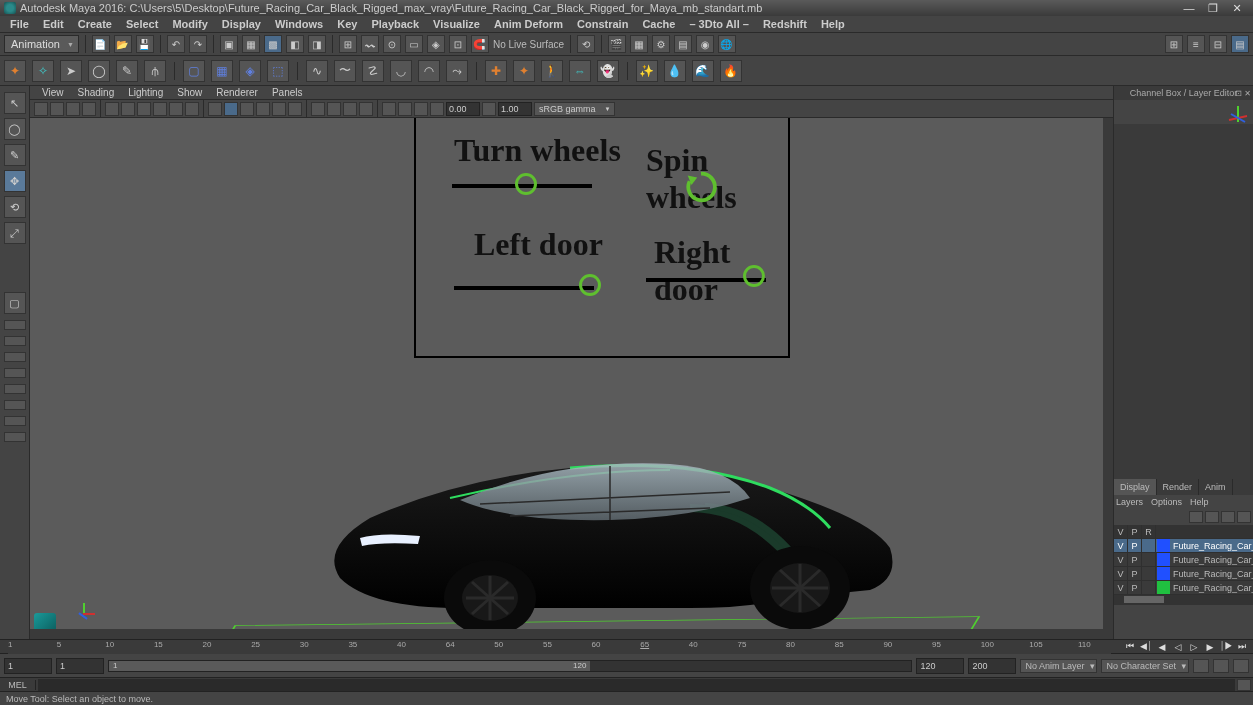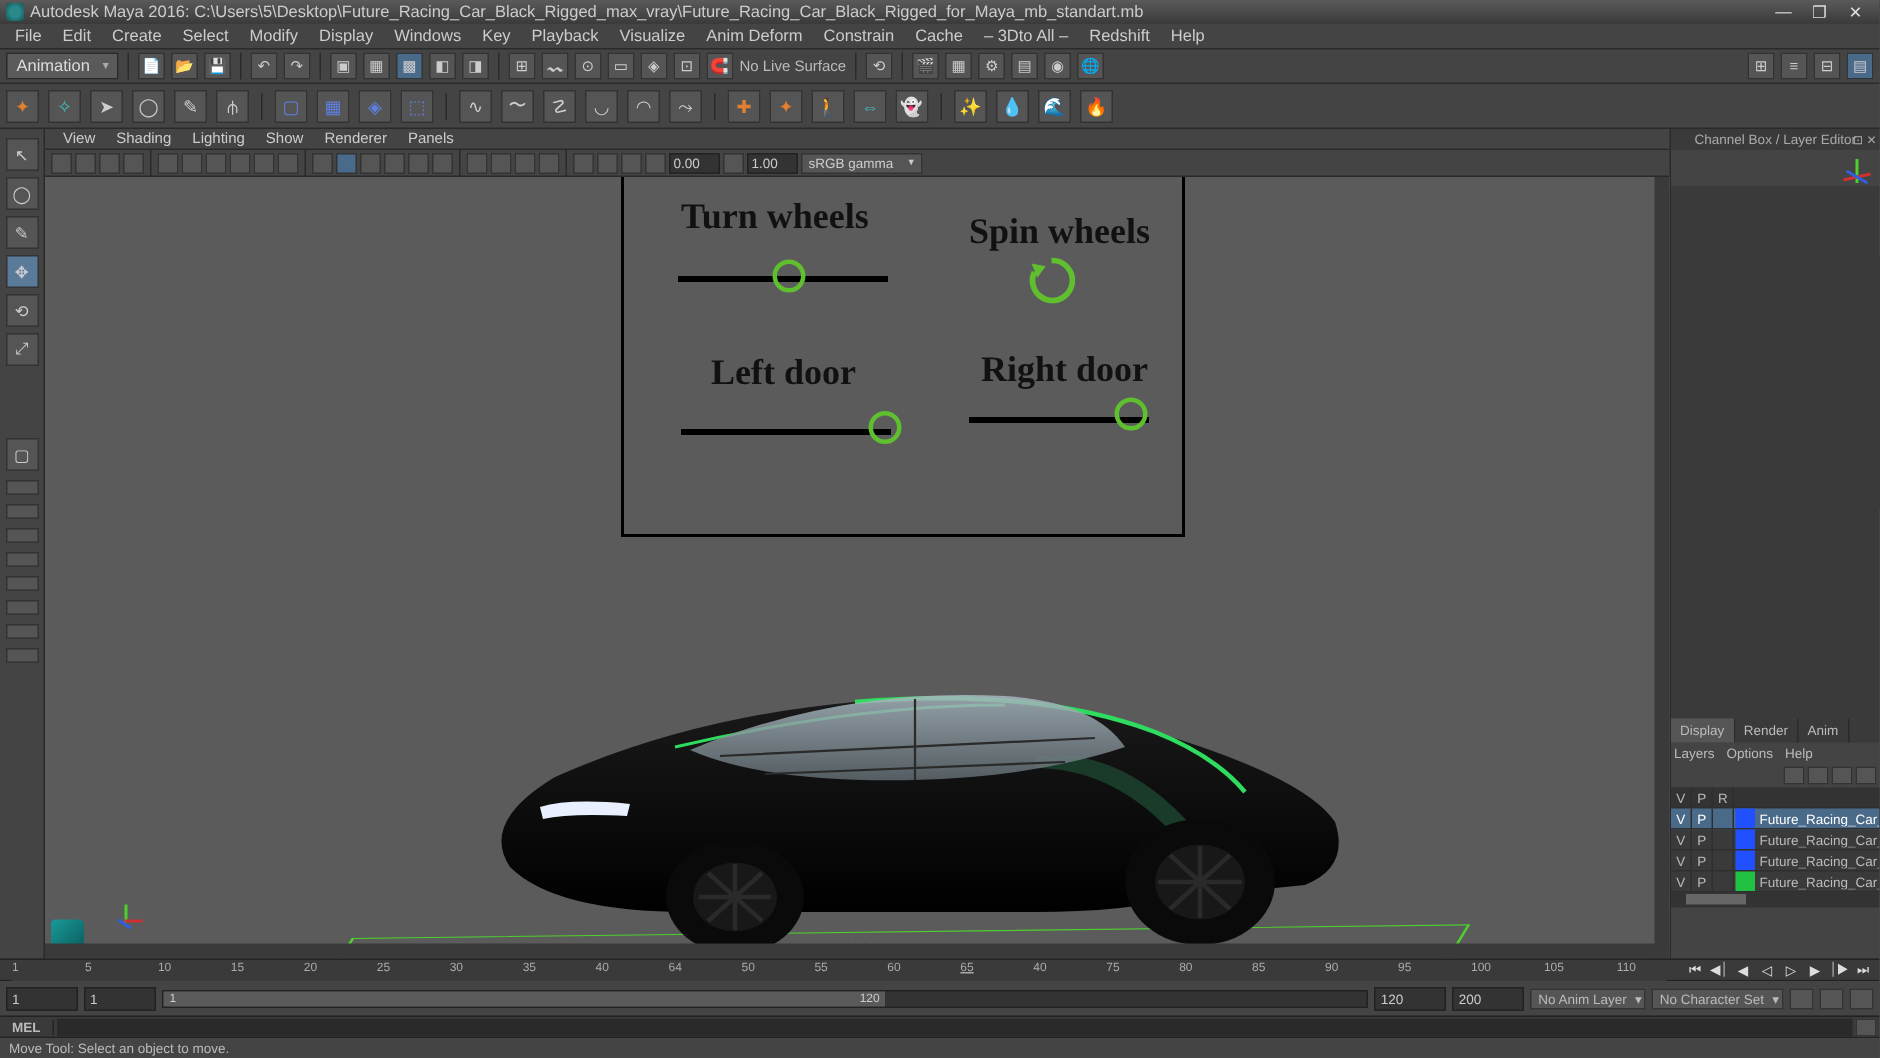--- a/index.html
+++ b/index.html
@@ -5,21 +5,21 @@
 * { margin: 0; padding: 0; box-sizing: border-box; font-family: "Segoe UI", Tahoma, sans-serif; }
 html, body { width: 1253px; height: 705px; overflow: hidden; background: #444444; color: #bbbbbb; font-size: 11px; }
 
 
 .titlebar { height: 16px; background: linear-gradient(#5a5a5a,#3a3a3a); display: flex; align-items: center; padding: 4px 4px; color: #cccccc; }
 .titlebar .app-icon { width: 12px; height: 12px; background: radial-gradient(circle,#2a8a8a 40%,#155050 100%); border-radius: 2px; margin-right: 4px; }
 .titlebar .spacer { flex: 1; }
 .titlebar .winbtn { width: 24px; height: 14px; display: flex; align-items: center; justify-content: center; color: #ddd; font-size: 11px; }
 
 
-.menubar { height: 16px; background: #444444; display: flex; align-items: center; padding: 0 4px; gap: 2px; }
+.menubar { height: 16px; background: #444444; display: flex; align-items: center; padding: 0 4px; gap: 2px; font-weight: bold; }
 .menubar span { padding: 0 6px; color: #cccccc; font-size: 11px; }
 
 
 .shelfrow1 { height: 24px; background: #444444; border-top: 1px solid #2a2a2a; border-bottom: 1px solid #2a2a2a; display: flex; align-items: center; padding: 0 4px; gap: 4px; }
 .dropdown { background: #5a5a5a; border: 1px solid #2a2a2a; padding: 1px 18px 1px 6px; position: relative; color: #ddd; height: 18px; display:flex; align-items:center;}
 .dropdown::after { content: "▼"; position: absolute; right: 4px; font-size: 7px; color: #aaa; }
 .sep { width: 1px; height: 18px; background: #2a2a2a; margin: 0 2px; }
 .tbtn { width: 18px; height: 18px; background: #555555; border: 1px solid #333; display:inline-flex; align-items:center; justify-content:center; font-size:10px; color:#ccc;}
 .tbtn.active { background: #4a6a8a; }
 .shelfrow1 .right { margin-left: auto; display:flex; gap:4px; }
@@ -50,21 +50,21 @@
 .panel-toolbar .colordd { background:#555; border:1px solid #333; height:14px; padding:0 18px 0 4px; font-size:9px; color:#ccc; position:relative; display:flex; align-items:center;}
 .panel-toolbar .colordd::after { content:"▼"; position:absolute; right:3px; font-size:6px;}
 
 .viewport { flex:1; background:#5b5b5b; position:relative; overflow:hidden;}
 .viewport-scrollv { position:absolute; right:0; top:0; bottom:0; width:10px; background:#3a3a3a;}
 .viewport-scrollh { position:absolute; left:0; right:0; bottom:0; height:10px; background:#3a3a3a;}
 
 
 .rig-panel { position:absolute; left:384px; top:0px; width:376px; height:240px;}
 .rig-panel .frame { position:absolute; inset:0; border:2px solid #000; border-top:none; }
-.rig-label { position:absolute; font-family: "Bradley Hand", cursive; font-weight:bold; color:#111; font-size:24px;}
+.rig-label { position:absolute; font-family: "Bradley Hand", cursive; font-weight:bold; color:#111; font-size:32px;}
 .rig-slider { position:absolute; height:4px; background:#000;}
 .rig-knob { position:absolute; width:22px; height:22px; border:3px solid #5fbf2f; border-radius:50%; background:transparent; transform:translate(-50%,-50%);}
 .rig-spin { position:absolute; width:38px; height:38px; }
 .rig-spin svg { width:100%; height:100%; }
 
 
 .car { position:absolute; left:280px; top:290px; width:600px; height:230px;}
 .groundplane { position:absolute; left:200px; top:480px; width:740px; height:70px; border:2px solid #4fd02f; transform: skewX(-35deg) scaleY(.35) rotate(-2deg); background:transparent;}
 .axis-gizmo { position:absolute; left:44px; bottom:16px; width:20px; height:20px; }
 .axis-gizmo .y { position:absolute; left:9px; top:0; width:2px; height:12px; background:#4fd02f;}
@@ -109,21 +109,21 @@
 .rangeslider .numbox { width:48px; height:16px; background:#333; border:1px solid #222; font-size:9px; color:#ccc; padding:0 3px; display:flex; align-items:center;}
 .rangeslider .rangebar { flex:1; height:12px; background:#333; position:relative; border:1px solid #222;}
 .rangeslider .rangebar .range { position:absolute; left:0; width:60%; top:0; bottom:0; background:#5a5a5a; display:flex; align-items:center;}
 .rangeslider .rangebar .range span { font-size:8px; color:#ccc;}
 .rangeslider .endctrls { display:flex; gap:4px; align-items:center;}
 .rangeslider .smalldd { background:#555; border:1px solid #333; height:14px; font-size:9px; padding:0 12px 0 4px; position:relative; display:flex; align-items:center;}
 .rangeslider .smalldd::after { content:"▾"; position:absolute; right:2px;}
 .rangeslider .smbtn { width:16px; height:14px; border:1px solid #333; background:#555;}
 
 
-.cmdline { height:14px; background:#3a3a3a; display:flex; align-items:center; border-top:1px solid #222;font-weight:bold;}
+.cmdline { height:14px; background:#3a3a3a; display:flex; align-items:center; border-top:1px solid #222;}
 .cmdline .lang { width:36px; text-align:center; font-size:9px; border-right:1px solid #222;}
 .cmdline .input { flex:1; background:#2a2a2a; height:12px; margin:0 2px;}
 .cmdline .trailbtn { width:14px; height:12px; border:1px solid #333; background:#555; margin-right:2px;}
 
 
 .helpline { height:14px; background:#444; display:flex; align-items:center; padding:0 6px; font-size:9px; color:#bbb; border-top:1px solid #222;}
 </style>
 </head>
 <body>
 
@@ -300,21 +300,21 @@
         <div class="rig-label" style="left:40px; top:14px;" data-interactable="false">Turn wheels</div>
         <div class="rig-label" style="left:232px; top:24px;" data-interactable="false">Spin wheels</div>
         <div class="rig-slider" style="left:38px; top:66px; width:140px;" data-interactable="false"></div>
         <div class="rig-knob" style="left:112px; top:66px;" data-interactable="true"></div>
         <div class="rig-spin" style="left:268px; top:50px;" data-interactable="true">
           <svg viewBox="0 0 40 40">
               <path d="M20 6 A14 14 0 1 1 8 14" fill="none" stroke="#5fbf2f" stroke-width="4"></path>
               <path d="M6 8 L10 18 L16 10 Z" fill="#5fbf2f"></path>
             </svg>
         </div>
-        <div class="rig-label" style="left:60px; top:118px;" data-interactable="false">Left door</div>
+        <div class="rig-label" style="left:60px; top:108px;" data-interactable="false">Left door</div>
         <div class="rig-label" style="left:240px; top:116px;" data-interactable="false">Right door</div>
         <div class="rig-slider" style="left:40px; top:168px; width:140px;" data-interactable="false"></div>
         <div class="rig-knob" style="left:176px; top:167px;" data-interactable="true"></div>
         <div class="rig-slider" style="left:232px; top:160px; width:120px;" data-interactable="false"></div>
         <div class="rig-knob" style="left:340px; top:158px;" data-interactable="true"></div>
       </div>
 
       <div class="groundplane" data-interactable="true"></div>
 
       <div class="car" data-interactable="true">

